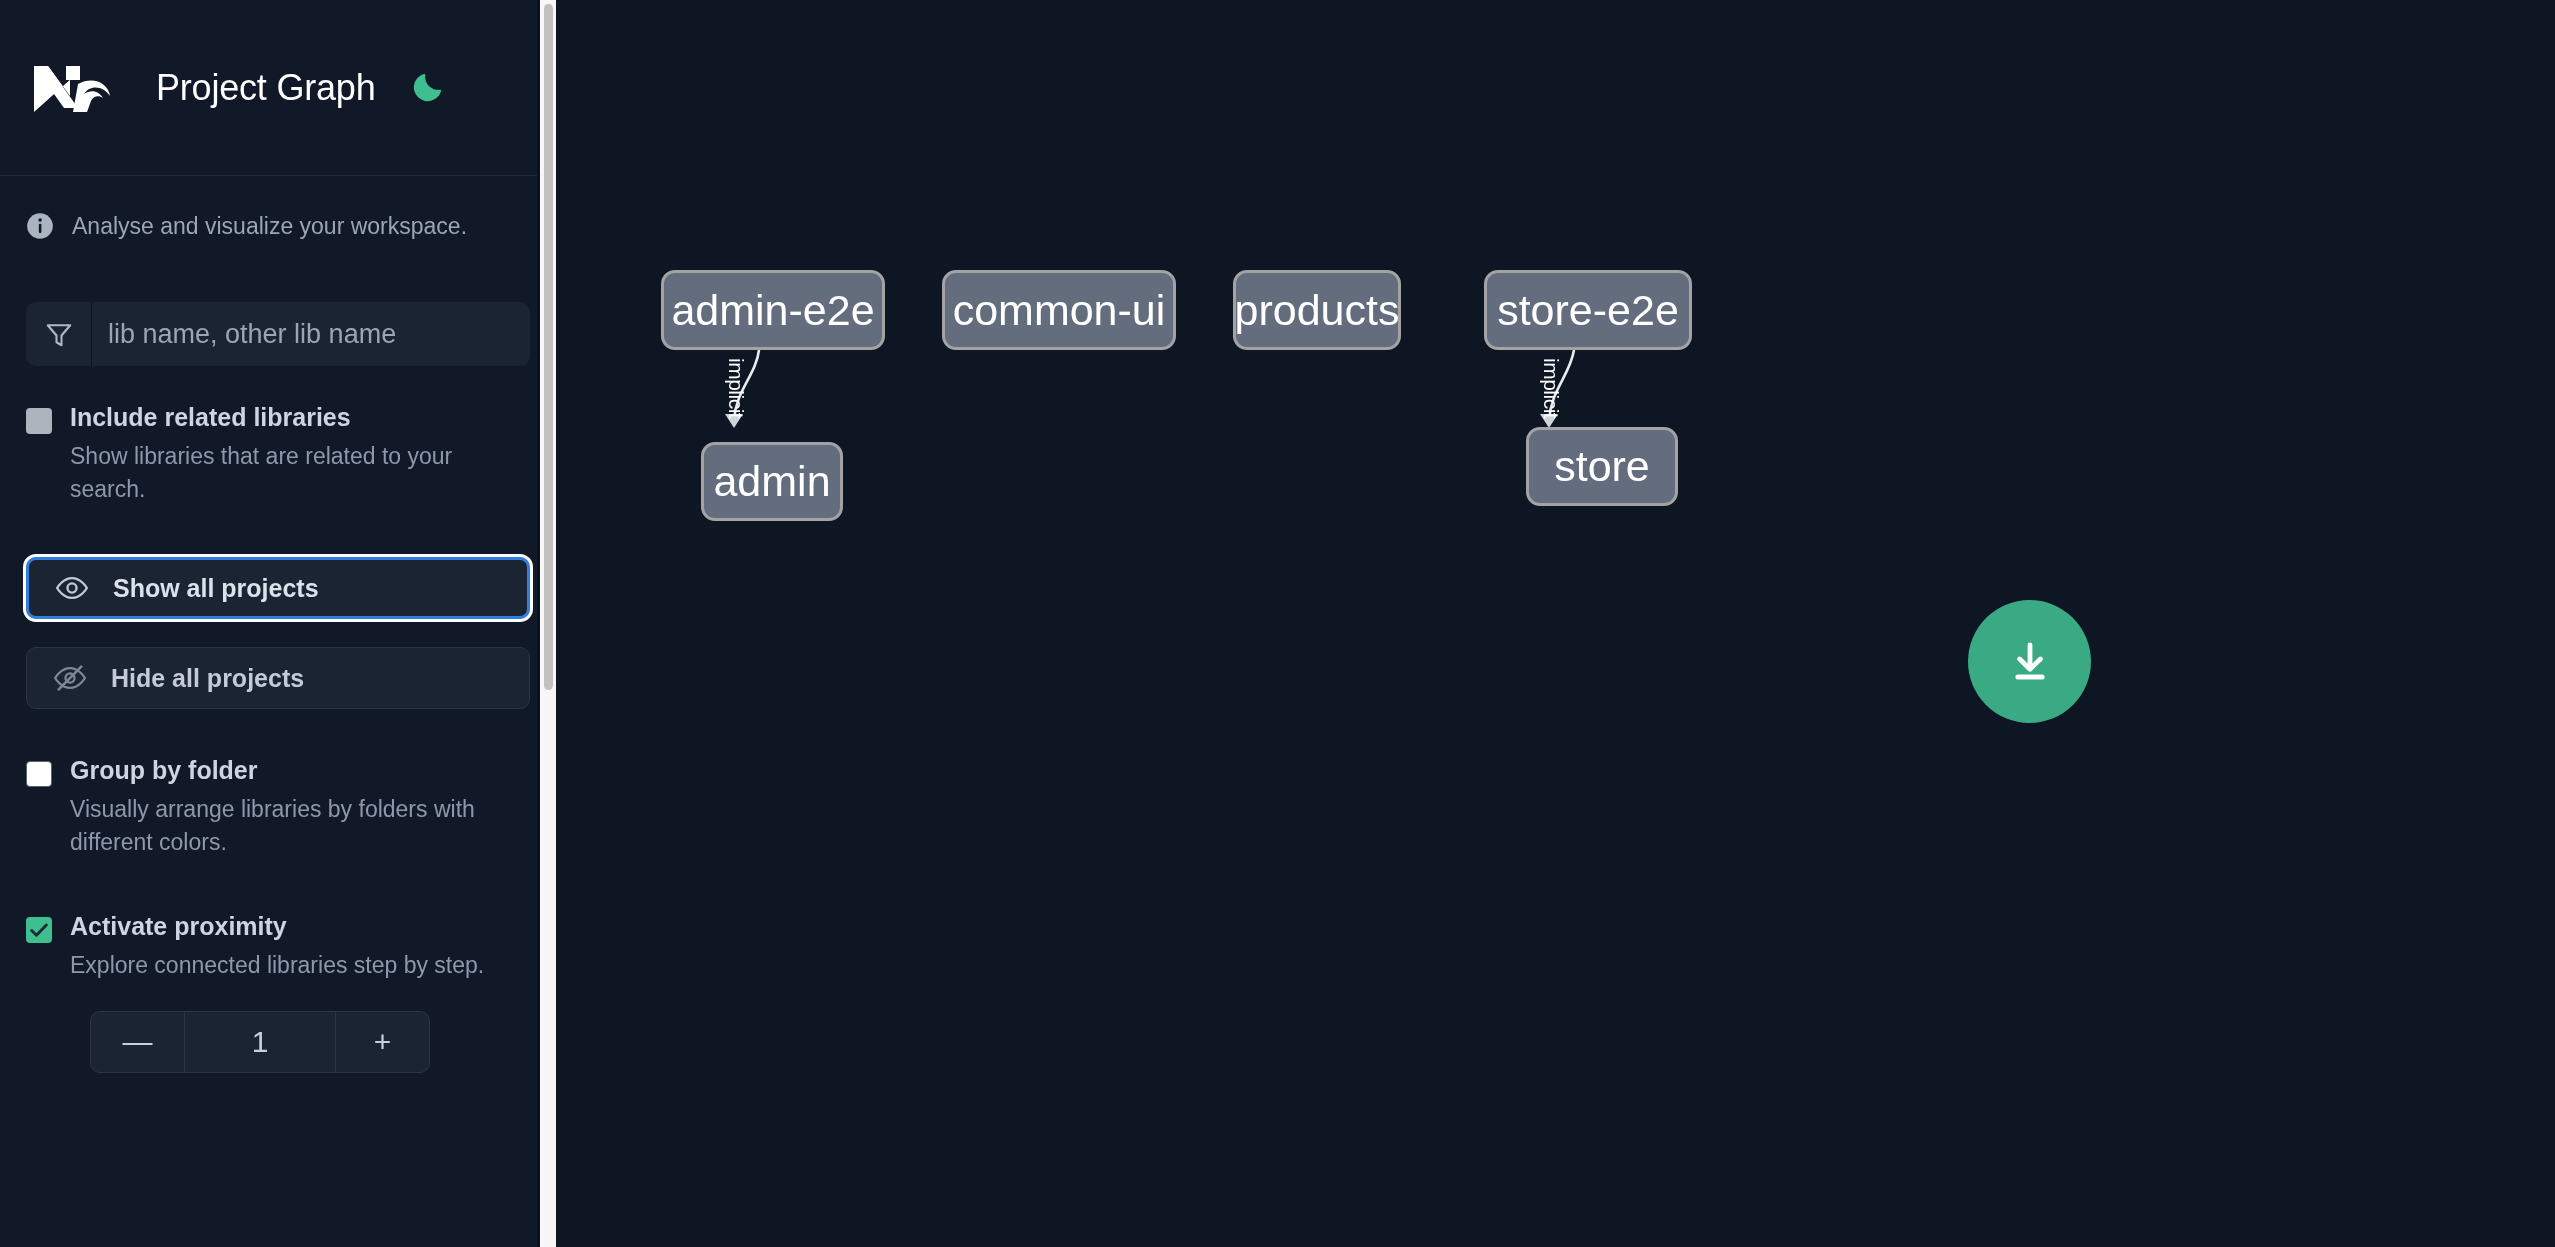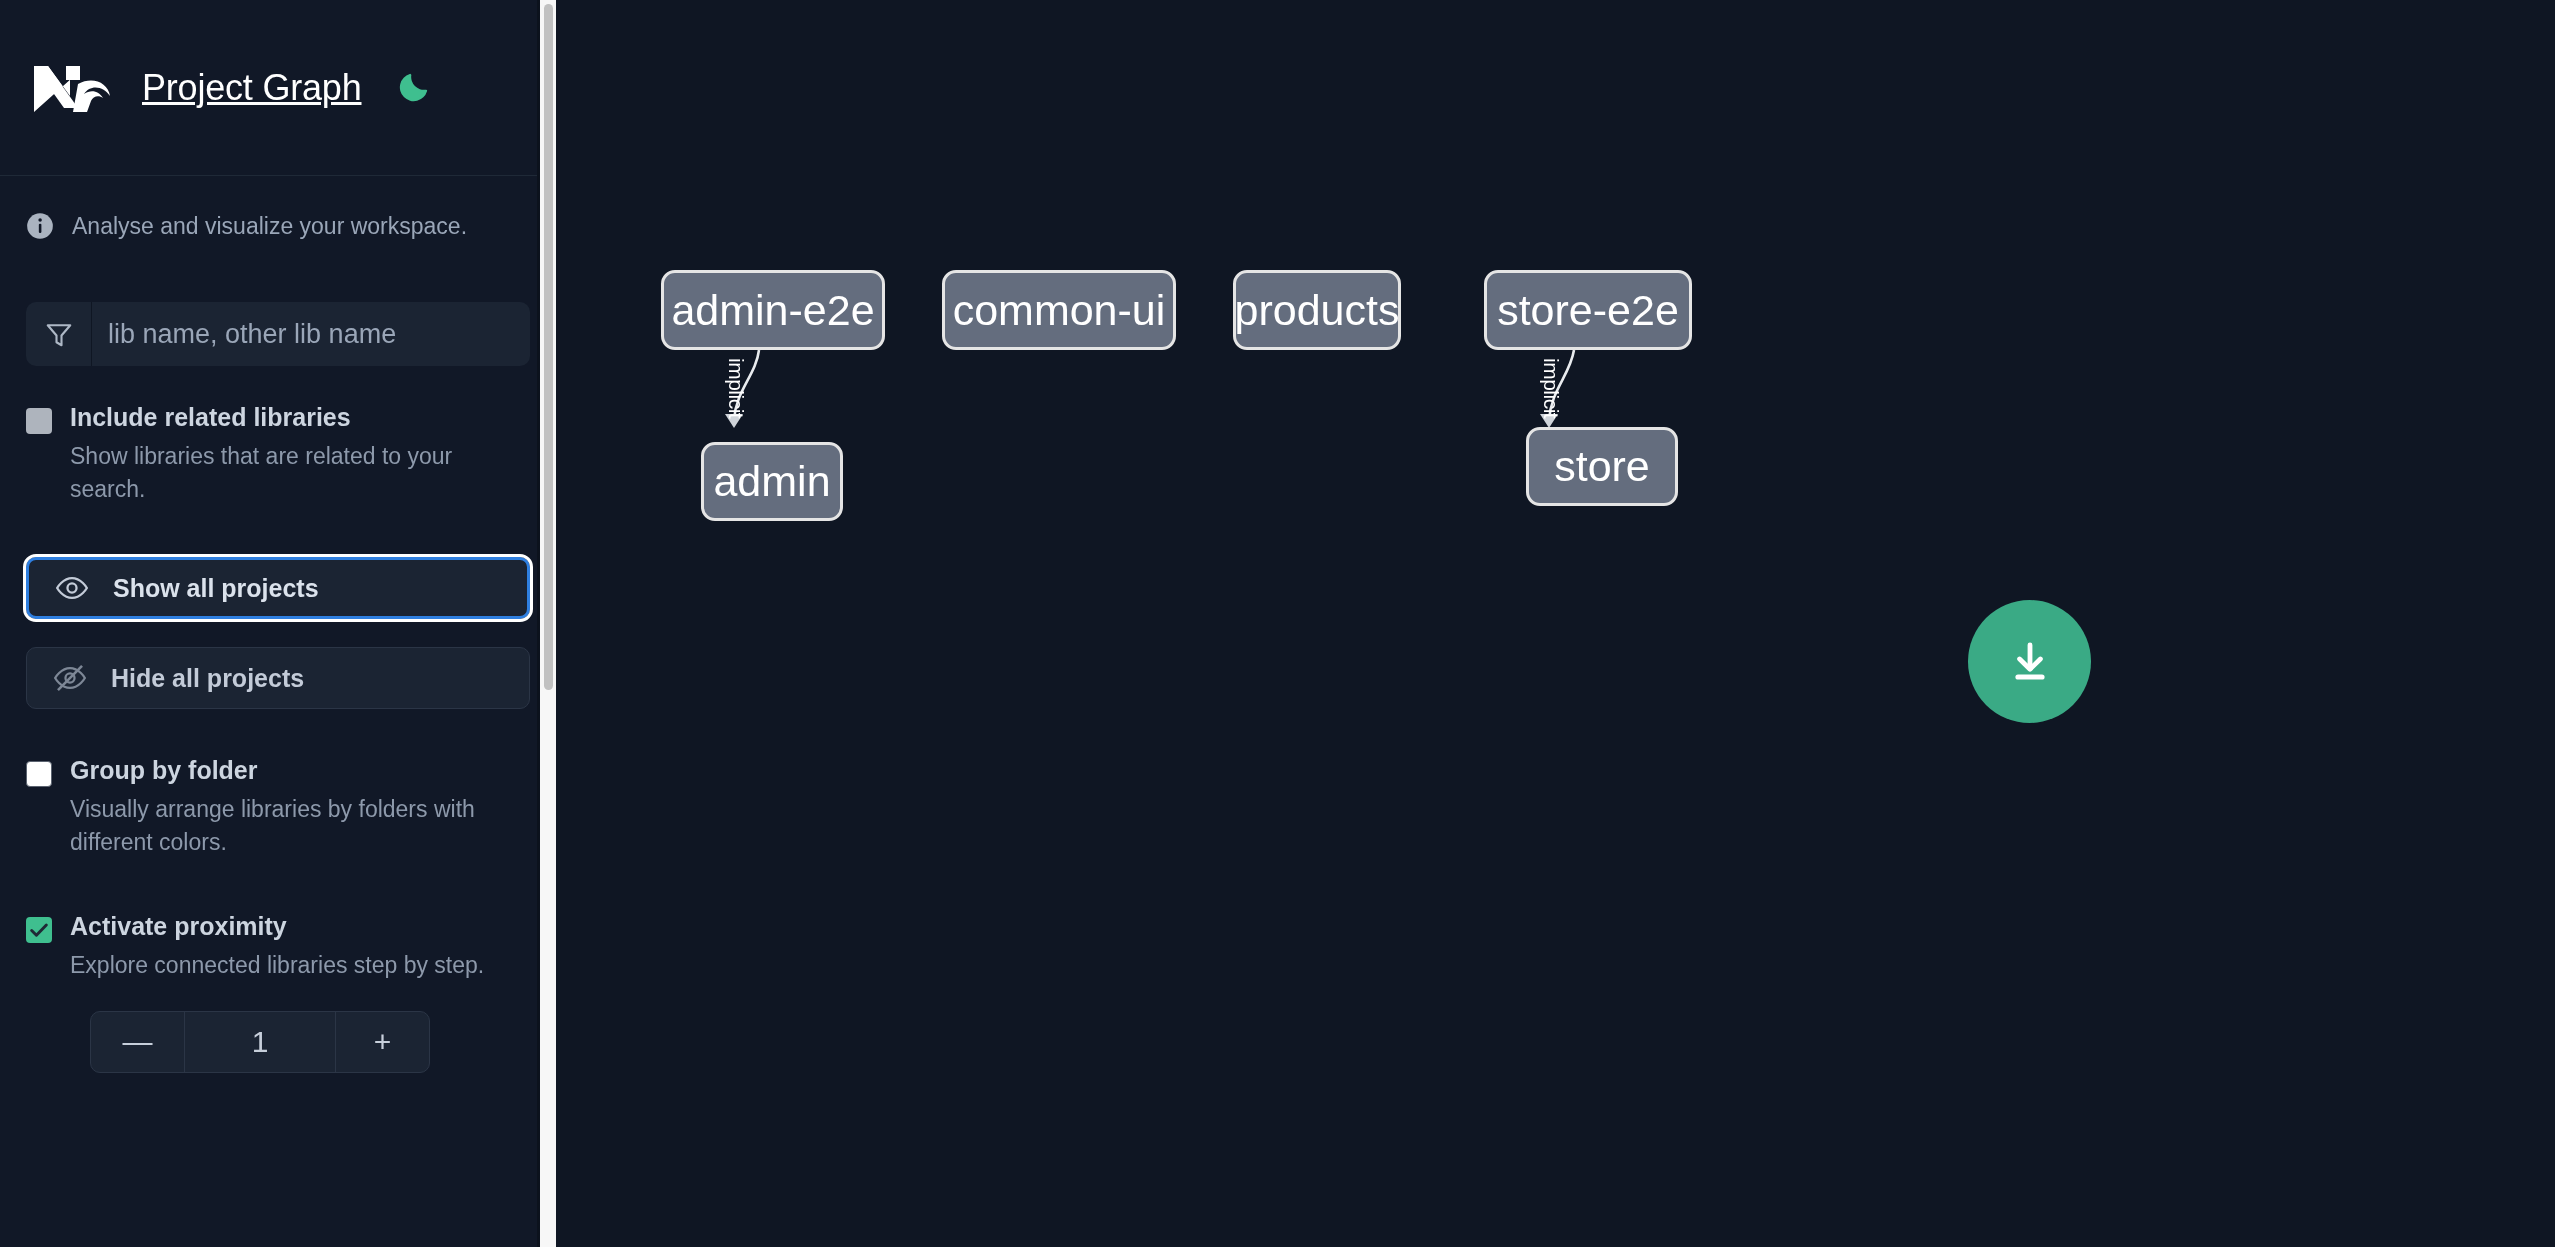--- a/index.html
+++ b/index.html
@@ -25,24 +25,23 @@
     align-items: center;
     padding-left: 26px;
     gap: 0px;
     border-bottom: 1px solid #1f2937;
   }
   .nx-logo { width: 96px; height: 68px; flex: 0 0 96px; }
   .app-title {
     font-size: 36px;
     font-weight: 400;
     color: #ffffff;
-    margin-left: 20px;
+    margin-left: 34px;
     letter-spacing: -0.2px;
     white-space: nowrap;
-    text-decoration: underline;
   }
   .theme-toggle {
     margin-left: 30px;
     width: 42px; height: 42px;
     display: flex; align-items: center; justify-content: center;
     cursor: pointer;
   }
 
   .info-row {
     display: flex; align-items: center; gap: 18px;
@@ -160,21 +159,21 @@
   .graph {
     position: relative;
     flex: 1;
     height: 1247px;
     background: #0f1623;
     overflow: hidden;
   }
   .node {
     position: absolute;
     background: #646d7e;
-    border: 3px solid #e5e5e5;
+    border: 3px solid #a3a3a3;
     border-radius: 14px;
     display: flex; align-items: center; justify-content: center;
     color: #ffffff;
     font-size: 43px;
     white-space: nowrap;
     cursor: pointer;
   }
   .edge-svg { position: absolute; left: 0; top: 0; width: 100%; height: 100%; pointer-events: none; }
   .edge-label {
     position: absolute;

